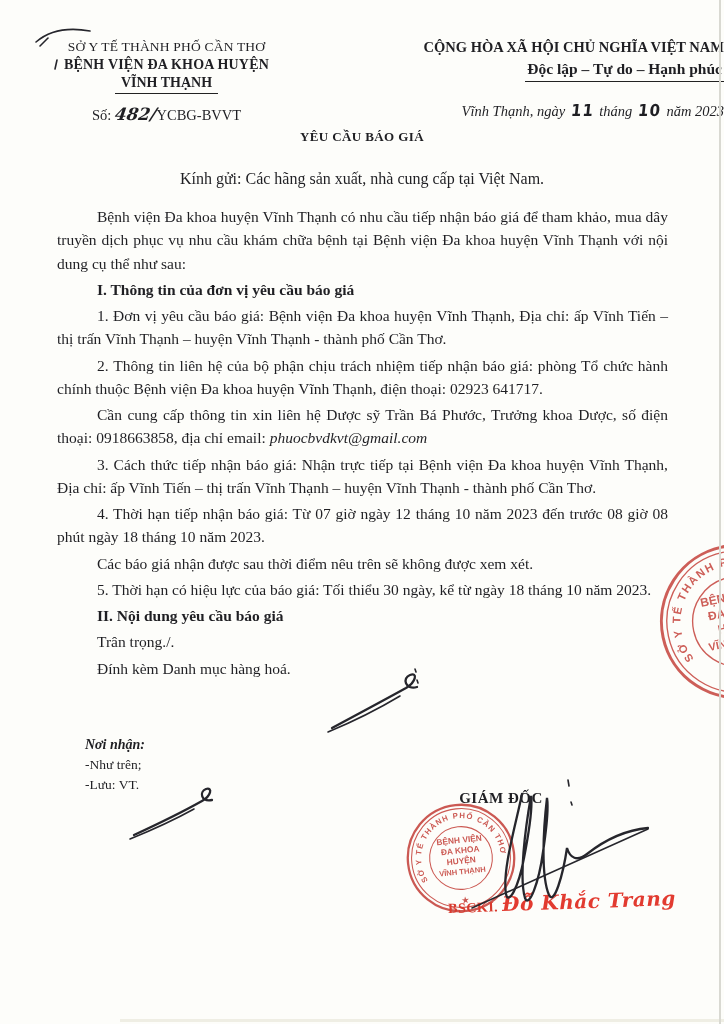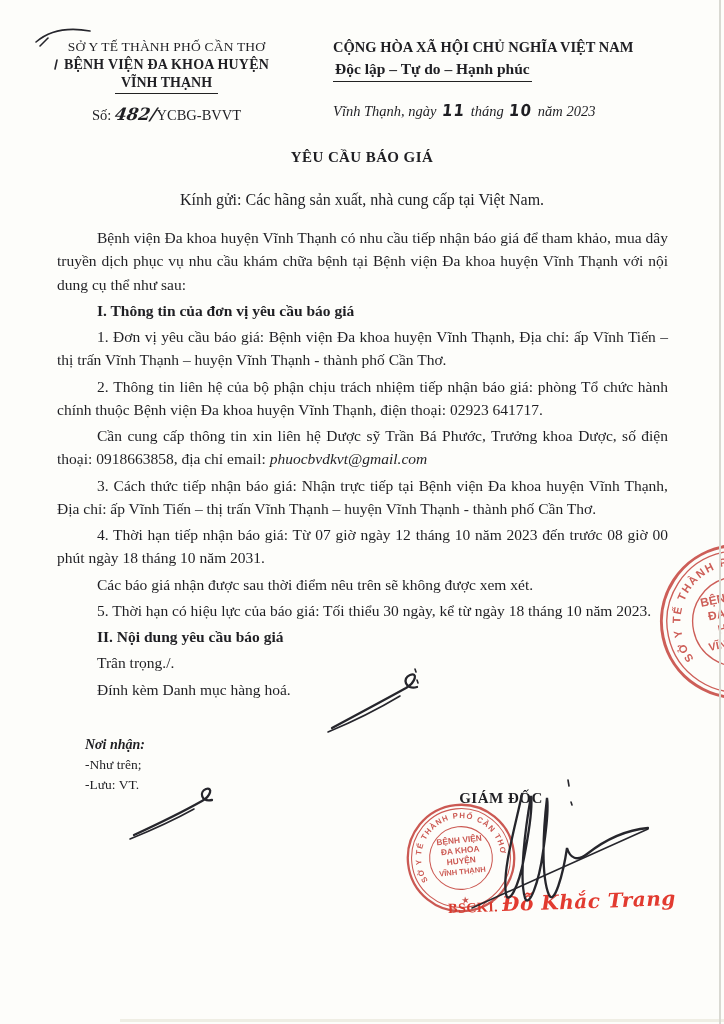--- a/index.html
+++ b/index.html
@@ -13,39 +13,39 @@
     background:#d9d9d2; pointer-events:none;
   }
   .page::before{
     content:""; position:absolute; left:120px; right:0; bottom:2px; height:3px;
     background:#efeee4; pointer-events:none;
   }
 
   
   .header { display:flex; padding-top:38px; }
   .hdr-left { width:46%; text-align:center; line-height:1.3; }
-  .hdr-right { width:54%; text-align:left; line-height:1.3; }
+  .hdr-right { width:54%; text-align:right; line-height:1.3; }
   .hl1 { font-size:13.5px; letter-spacing:.2px; }
   .hl2 { font-size:14px; font-weight:bold; letter-spacing:.2px; }
   .hl3 { font-size:14px; font-weight:bold; }
   .hl3 .u { display:inline-block; border-bottom:1.5px solid #222; padding:0 6px 1px; }
   .so-line { margin-top:9px; font-size:14.5px; }
   .hand-no { font-family:"DejaVu Serif", serif; font-style:italic; font-weight:600;
              font-size:17px; display:inline-block; transform:skewX(-8deg); }
   .hr1 { font-size:14.5px; font-weight:bold; }
   .hr2 { margin-top:2px; }
   .hr2 .u { display:inline-block; font-size:15.5px; font-weight:bold;
             border-bottom:1.6px solid #222; padding:0 2px 2px; }
   .date-line { margin-top:20px; font-style:italic; font-size:14.5px; }
   .hand-num { font-family:"DejaVu Sans", sans-serif; font-weight:600; font-style:normal;
               display:inline-block; transform:skewX(-6deg) scaleY(1.1); font-size:15px;
               letter-spacing:1px; margin:0 2px; }
 
   
-  .title { margin-top:24px; text-align:center; font-weight:bold; font-size:15px; letter-spacing:.4px; }
+  .title { margin-top:4px; text-align:center; font-weight:bold; font-size:13px; letter-spacing:.4px; }
   .salutation { margin-top:25px; text-align:center; font-weight:normal; font-size:16px; }
 
   
   .docbody { margin:17px 56px 0 57px; font-size:15.5px; line-height:1.5; text-align:justify; }
   .docbody p { margin:3px 0; text-indent:40px; }
   .docbody p.h { font-weight:bold; }
   .em { font-style:italic; }
 
   
   .noinhan { position:absolute; left:85px; top:734px; font-size:13.5px; line-height:1.5; }
@@ -116,21 +116,21 @@
   <div class="title">YÊU CẦU BÁO GIÁ</div>
   <div class="salutation">Kính gửi: Các hãng sản xuất, nhà cung cấp tại Việt Nam.</div>
 
   <div class="docbody">
     <p>Bệnh viện Đa khoa huyện Vĩnh Thạnh có nhu cầu tiếp nhận báo giá để tham khảo, mua dây truyền dịch phục vụ nhu cầu khám chữa bệnh tại Bệnh viện Đa khoa huyện Vĩnh Thạnh với nội dung cụ thể như sau:</p>
     <p class="h">I. Thông tin của đơn vị yêu cầu báo giá</p>
     <p>1. Đơn vị yêu cầu báo giá: Bệnh viện Đa khoa huyện Vĩnh Thạnh, Địa chỉ: ấp Vĩnh Tiến – thị trấn Vĩnh Thạnh – huyện Vĩnh Thạnh - thành phố Cần Thơ.</p>
     <p>2. Thông tin liên hệ của bộ phận chịu trách nhiệm tiếp nhận báo giá: phòng Tổ chức hành chính thuộc Bệnh viện Đa khoa huyện Vĩnh Thạnh, điện thoại: 02923 641717.</p>
     <p><span>Cần cung cấp thông tin xin liên hệ Dược sỹ Trần Bá Phước, Trưởng khoa Dược, số điện thoại: 0918663858, địa chỉ email: </span><span class="em">phuocbvdkvt@gmail.com</span></p>
     <p>3. Cách thức tiếp nhận báo giá: Nhận trực tiếp tại Bệnh viện Đa khoa huyện Vĩnh Thạnh, Địa chỉ: ấp Vĩnh Tiến – thị trấn Vĩnh Thạnh – huyện Vĩnh Thạnh - thành phố Cần Thơ.</p>
-    <p>4. Thời hạn tiếp nhận báo giá: Từ 07 giờ ngày 12 tháng 10 năm 2023 đến trước 08 giờ 00 phút ngày 18 tháng 10 năm 2031.</p>
+    <p>4. Thời hạn tiếp nhận báo giá: Từ 07 giờ ngày 12 tháng 10 năm 2023 đến trước 08 giờ 08 phút ngày 18 tháng 10 năm 2023.</p>
     <p>Các báo giá nhận được sau thời điểm nêu trên sẽ không được xem xét.</p>
     <p>5. Thời hạn có hiệu lực của báo giá: Tối thiểu 30 ngày, kể từ ngày 18 tháng 10 năm 2023.</p>
     <p class="h">II. Nội dung yêu cầu báo giá</p>
     <p>Trân trọng./.</p>
     <p>Đính kèm Danh mục hàng hoá.</p>
   </div>
 
   <svg class="paraph-1 ink" viewBox="0 0 112 72">
     <path d="M 10,62 C 38,47 66,32 84,22 C 94,16 96,6 88,9 C 80,12 83,24 95,21"></path>
     <path class="thin" d="M 6,66 C 30,56 58,42 78,30"></path>

